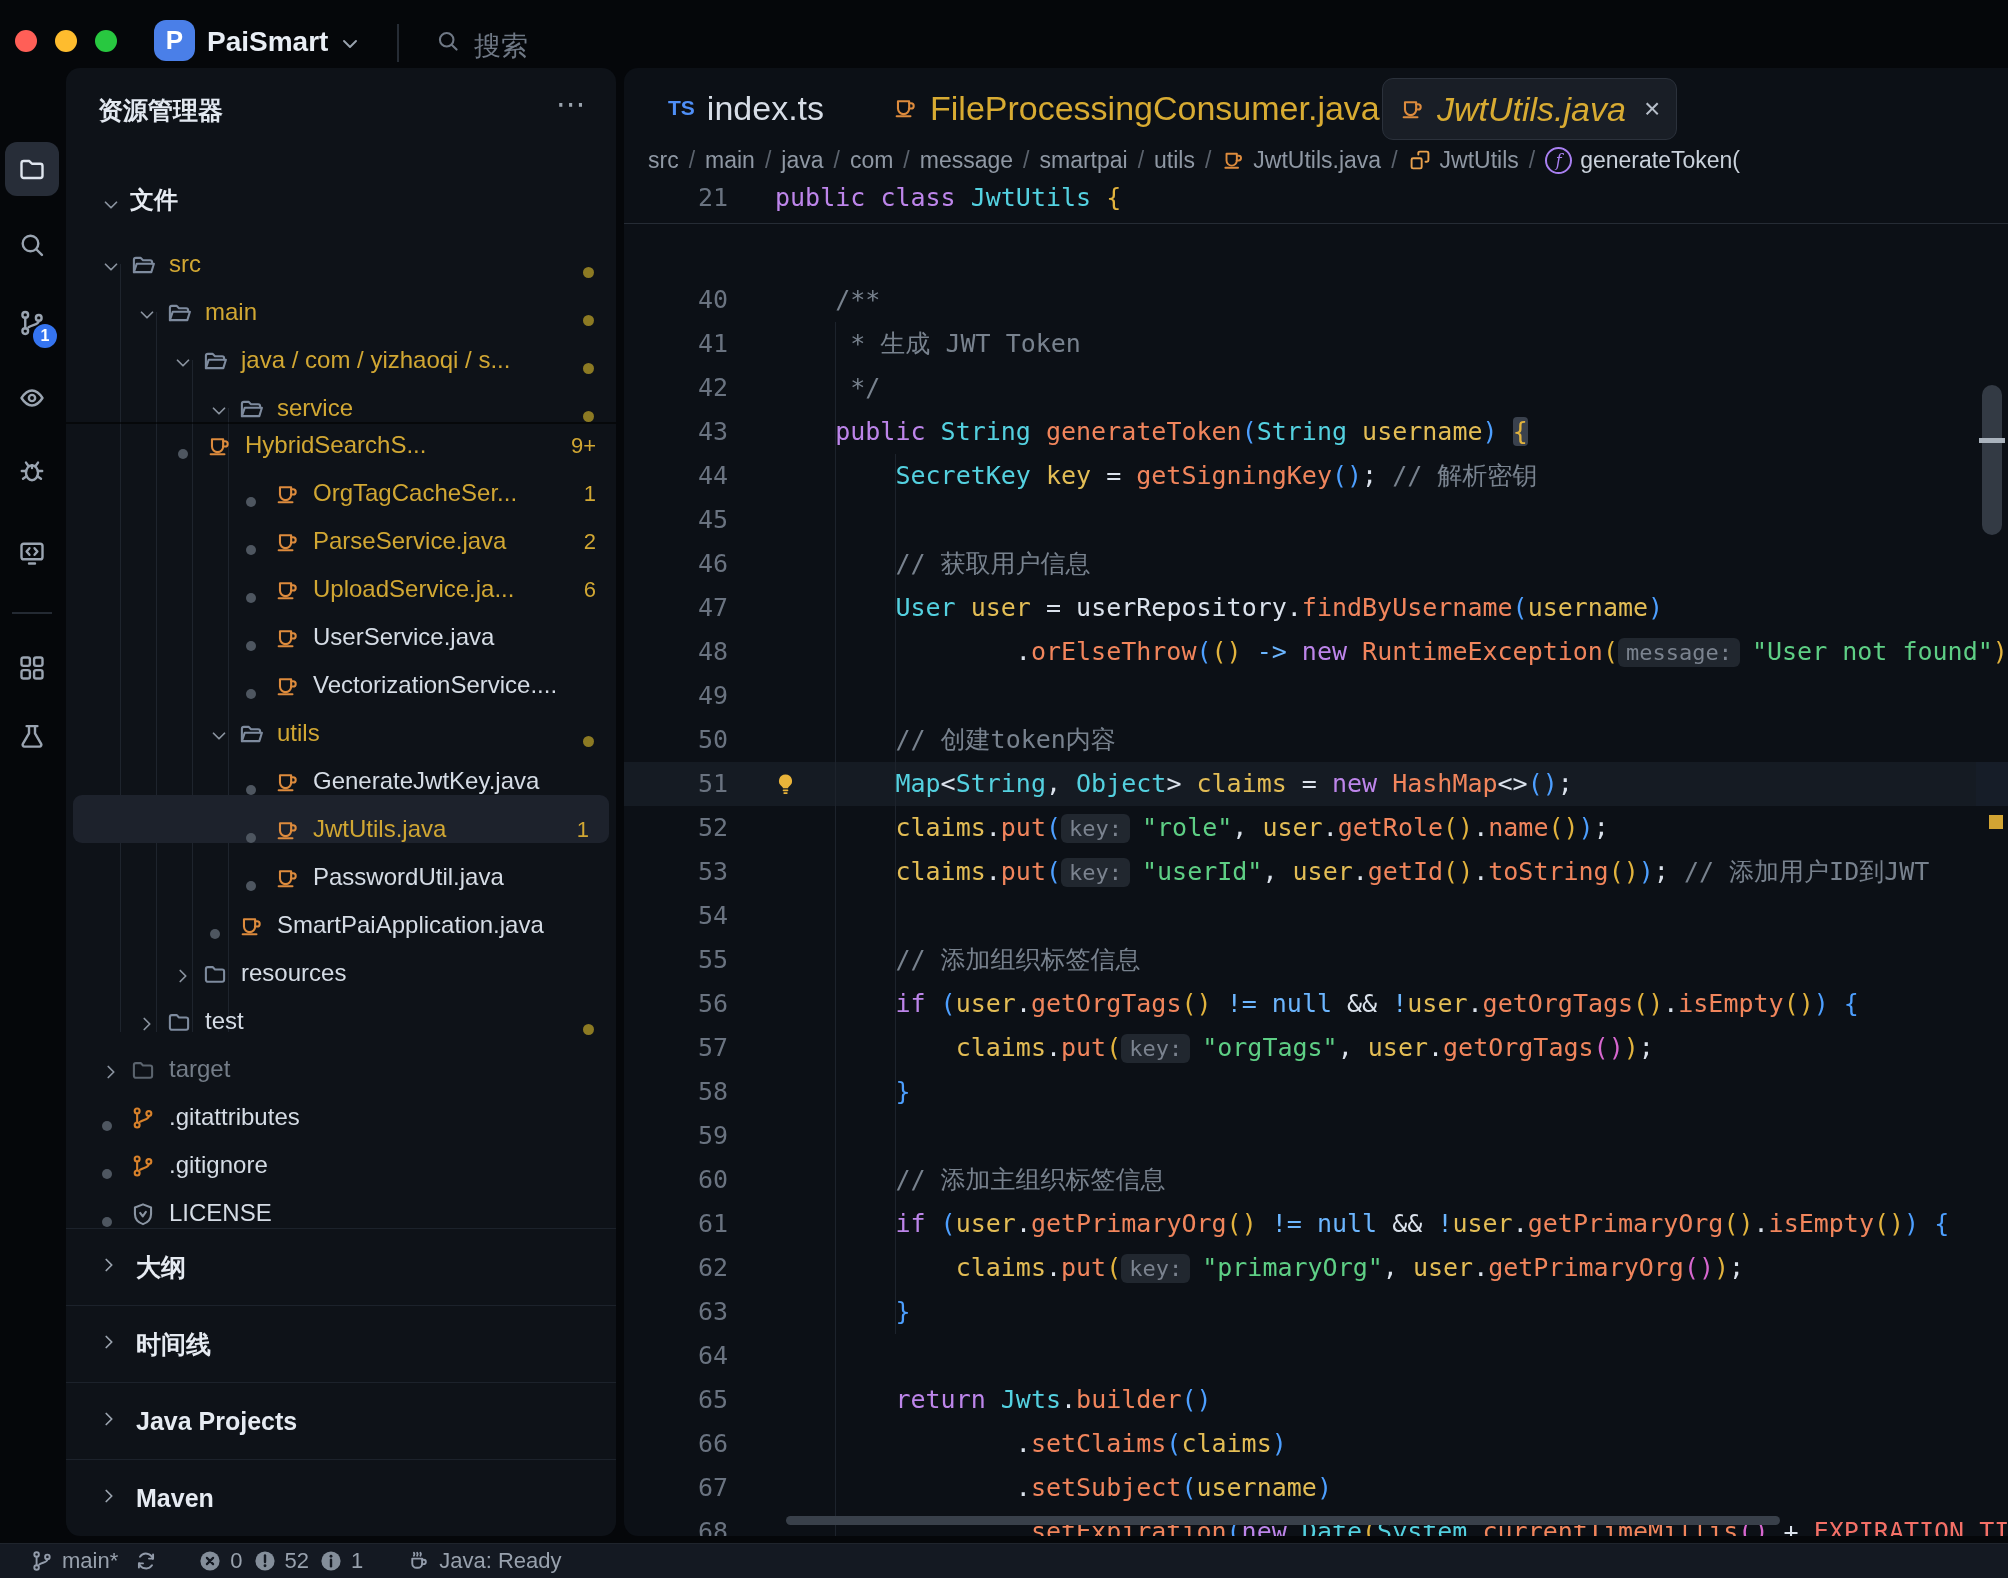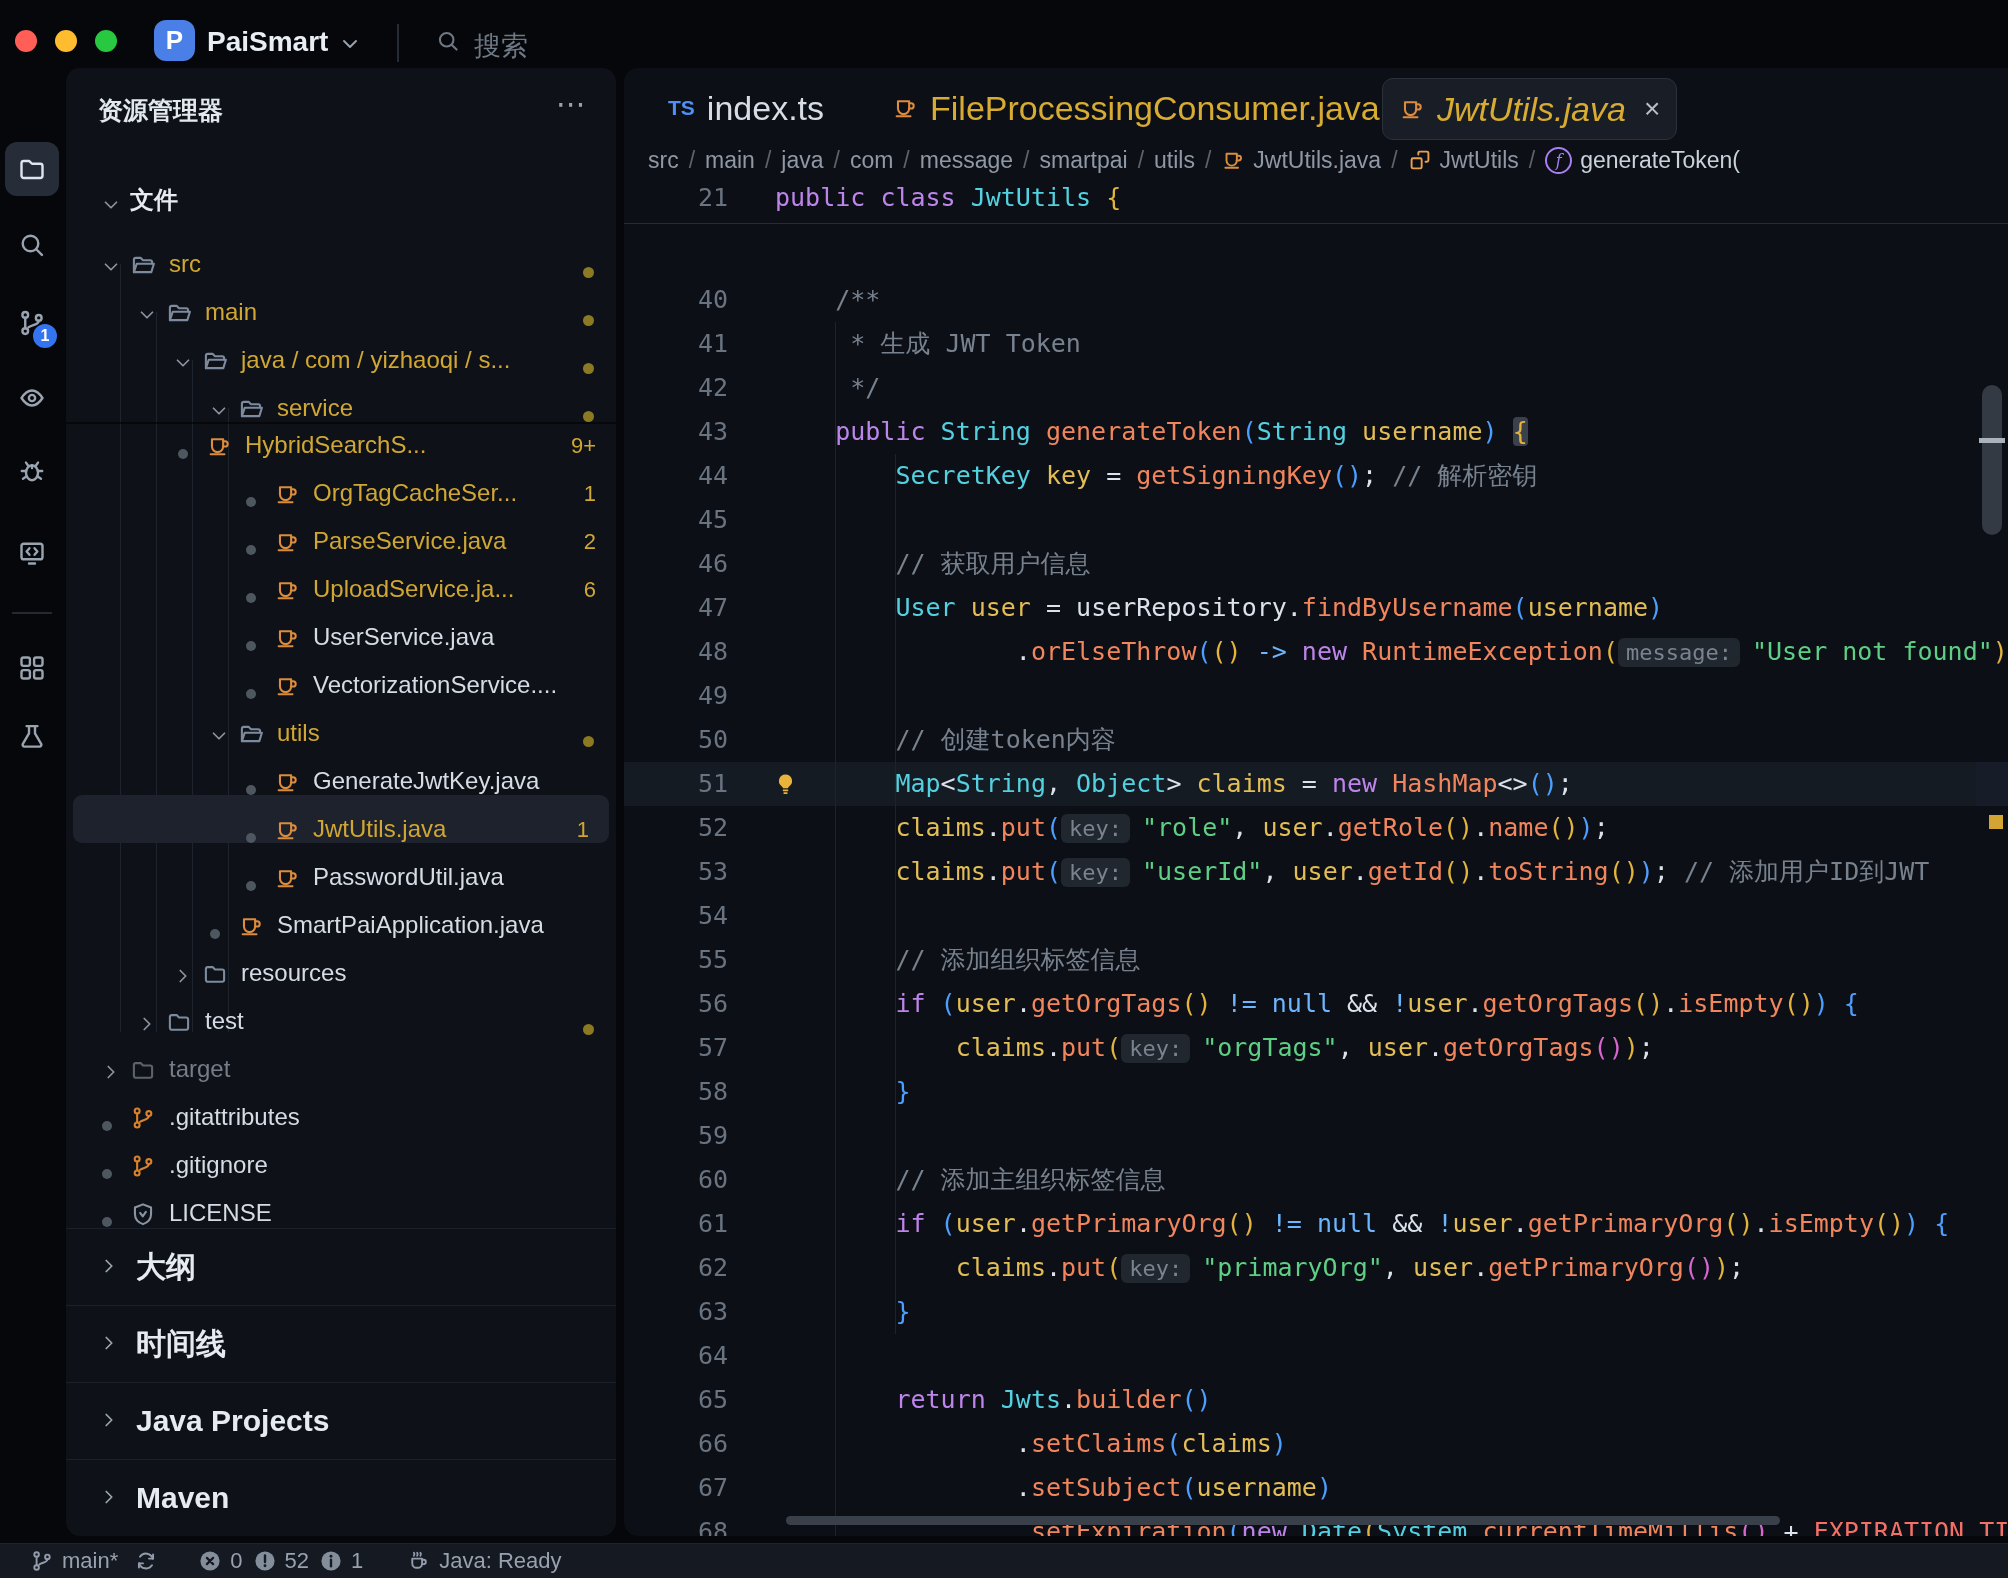--- a/index.html
+++ b/index.html
@@ -37,21 +37,21 @@
   .t-icon{width:28px;margin-right:11px;flex:none;display:flex;align-items:center;}
   .t-label{white-space:nowrap;}
   .lbl-gold{color:#d1a733}.lbl-white{color:#d5dce5}.lbl-dim{color:#747d88}
   .lbl-section{color:#e6ebf2;font-weight:700;}
   .t-spacer{flex:1}
   .t-badge{color:#d1a733;font-size:22px;margin-right:20px;}
   .t-rightdot{width:11px;height:11px;border-radius:50%;background:#8c7a23;margin-right:22px;}
   .tree-guide{position:absolute;width:1px;background:#1e242d;}
   .side-sections{position:absolute;left:0;bottom:0;width:100%;}
   .side-section{height:76px;display:flex;align-items:center;border-top:1px solid #1c222b;padding-left:32px;
-                font-size:30px;font-weight:700;color:#e6ebf2;gap:16px;}
+                font-size:25px;font-weight:700;color:#e6ebf2;gap:16px;}
   .side-section .chev{color:#9aa3ae}
   
   .editor{position:absolute;left:624px;top:68px;width:1384px;height:1468px;background:#0c1016;border-radius:14px 0 0 14px;overflow:hidden;}
   .tabs{position:absolute;left:0;top:0;width:100%;height:74px;}
   .tab{position:absolute;display:flex;align-items:center;gap:12px;height:60px;top:10px;}
   .tab .lbl{font-size:34px;}
   .tab.active{background:#191e26;border:1px solid #2b313b;border-radius:11px;padding:0 16px;}
   .tab.active .lbl{font-style:italic;}
   .ts-badge{color:#4f8ff7;font-weight:800;font-size:21px;}
   .tab-close{color:#b6bec9;font-size:28px;margin-left:6px;line-height:1;}

